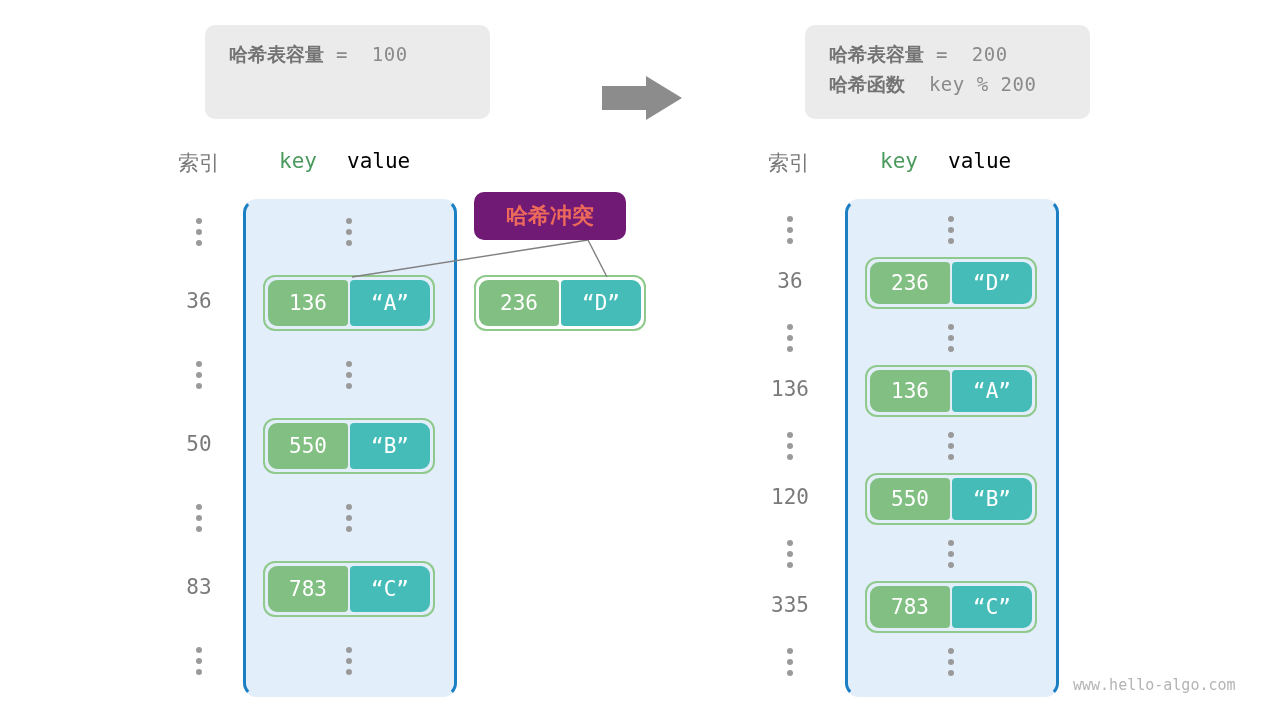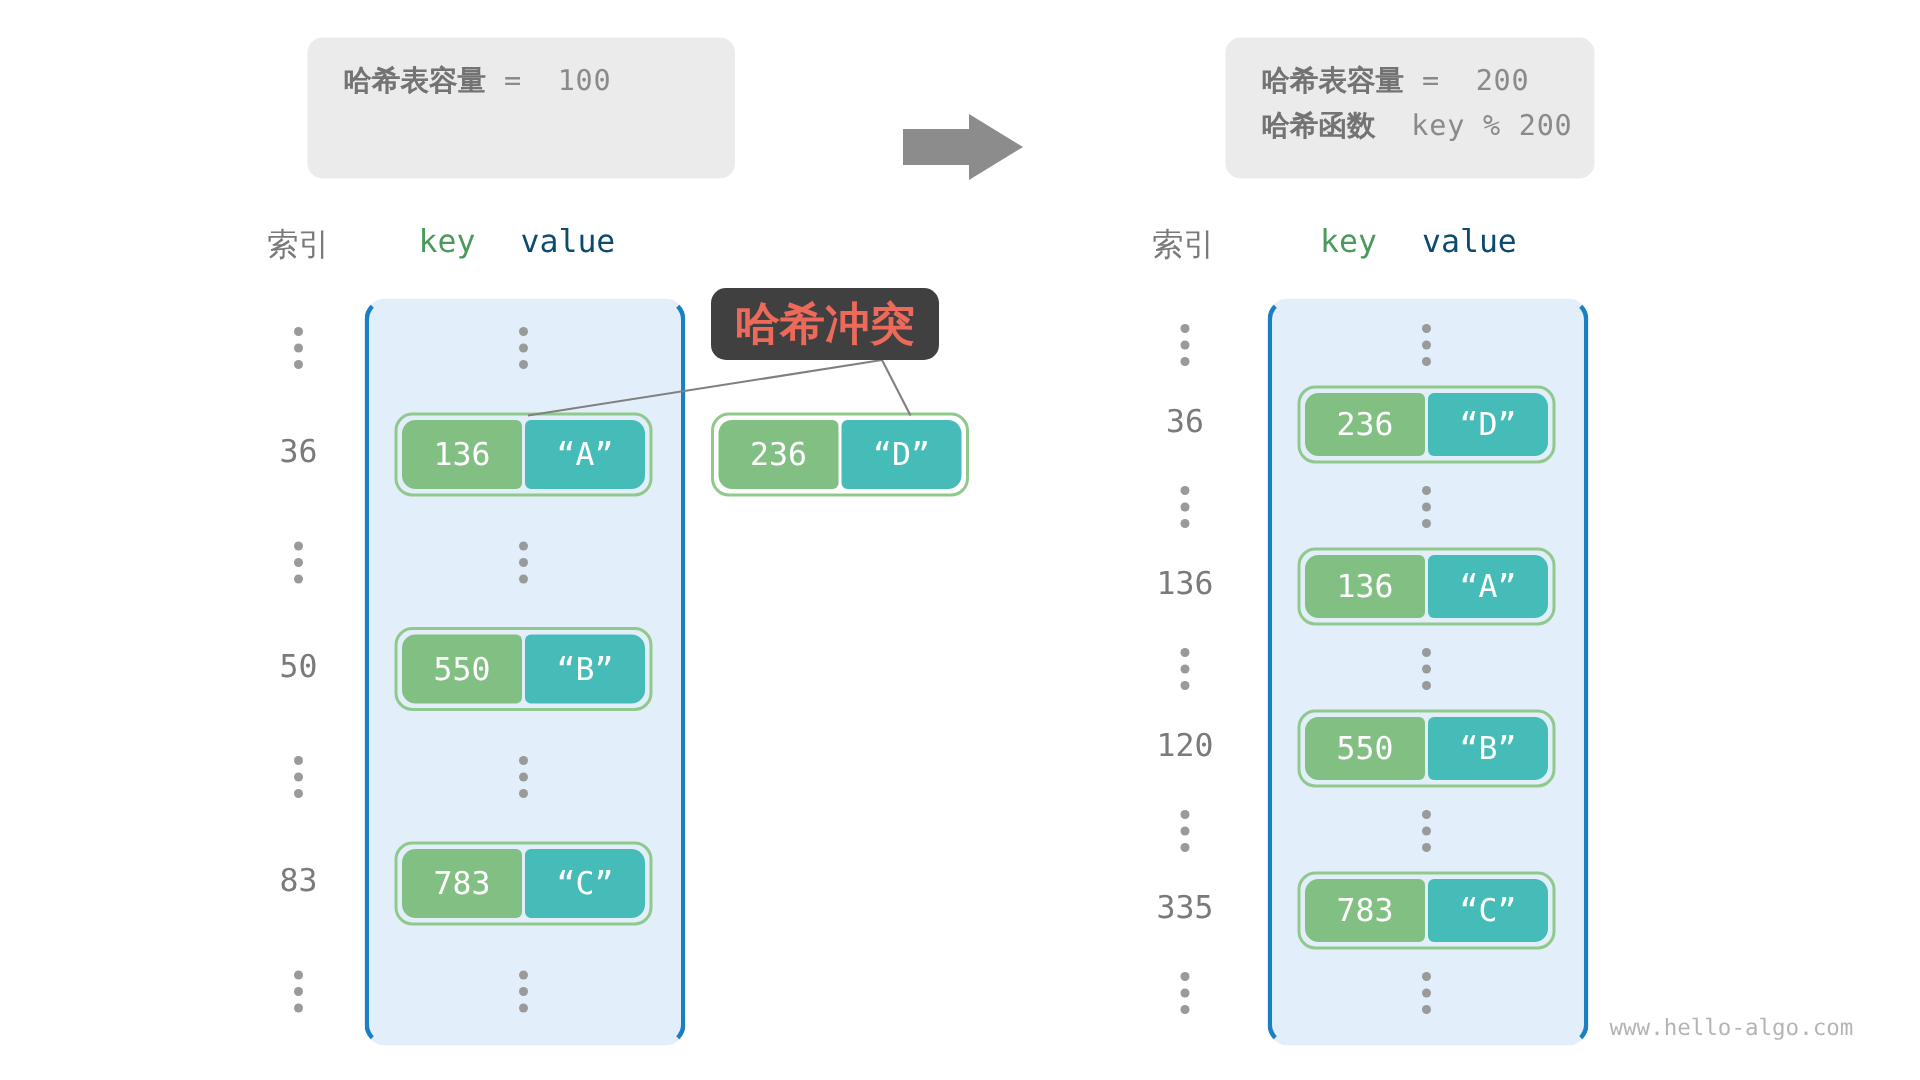--- a/index.html
+++ b/index.html
@@ -57,21 +57,21 @@
   }
 
   
   .hdr {
     position: absolute;
     font-size: 21px;
     white-space: pre;
     color: #7a7a7a;
   }
   .hdr-key   { color: #4a9a5e; }
-  .hdr-value { color: #0c4a6e; text-align: right; }
+  .hdr-value { color: #000000; text-align: right; }
 
   
   .bucket {
     position: absolute;
     background: #e3eefb;
     border: 3px solid #1b7fc4;
     border-top-color: transparent;
     border-bottom-color: transparent;
     border-radius: 14px;
     box-sizing: border-box;
@@ -124,28 +124,28 @@
     border-radius: 9px 4px 4px 9px;
   }
   .pair .v {
     background: #45bcb8;
     border-radius: 4px 9px 9px 4px;
   }
 
   
   .callout {
     position: absolute;
-    background: #404040;
+    background: #701a75;
     border-radius: 10px;
     display: flex;
     align-items: center;
     justify-content: center;
     font-family: Liberation Mono, monospace;
     font-weight: bold;
-    font-size: 30px;
+    font-size: 22px;
     color: #ed6a5a;
     box-sizing: border-box;
   }
   .leader {
     position: absolute;
     left: 0; top: 0;
     width: 1280px; height: 720px;
     pointer-events: none;
   }
 
@@ -165,21 +165,21 @@
   <div class="info-box" style="left:205px; top:25px; width:285px; height:94px;">
     <div class="info-line"><span class="lbl">哈希表容量</span><span> =  100</span></div>
   </div>
 
   <div class="arrow-wrap" style="left:602px; top:76px;">
     <svg width="80" height="44" viewBox="0 0 80 44">
       <polygon points="0,10 44,10 44,0 80,22 44,44 44,34 0,34" fill="#8c8c8c"></polygon>
     </svg>
   </div>
 
-  <div class="info-box" style="left:805px; top:25px; width:246px; height:94px;margin-left:12px;">
+  <div class="info-box" style="left:805px; top:25px; width:285px; height:94px;">
     <div class="info-line"><span class="lbl">哈希表容量</span><span> =  200</span></div>
     <div class="info-line"><span class="lbl">哈希函数</span><span>  key % 200</span></div>
   </div>
 
   <div class="hdr" style="left:172px; top:149px; width:54px; text-align:center;">索引</div>
   <div class="hdr hdr-key" style="left:279px; top:149px;">key</div>
   <div class="hdr hdr-value" style="left:347px; top:149px;">value</div>
 
   <div class="bucket" style="left:243px; top:199px; width:214px; height:498px;"></div>
 

